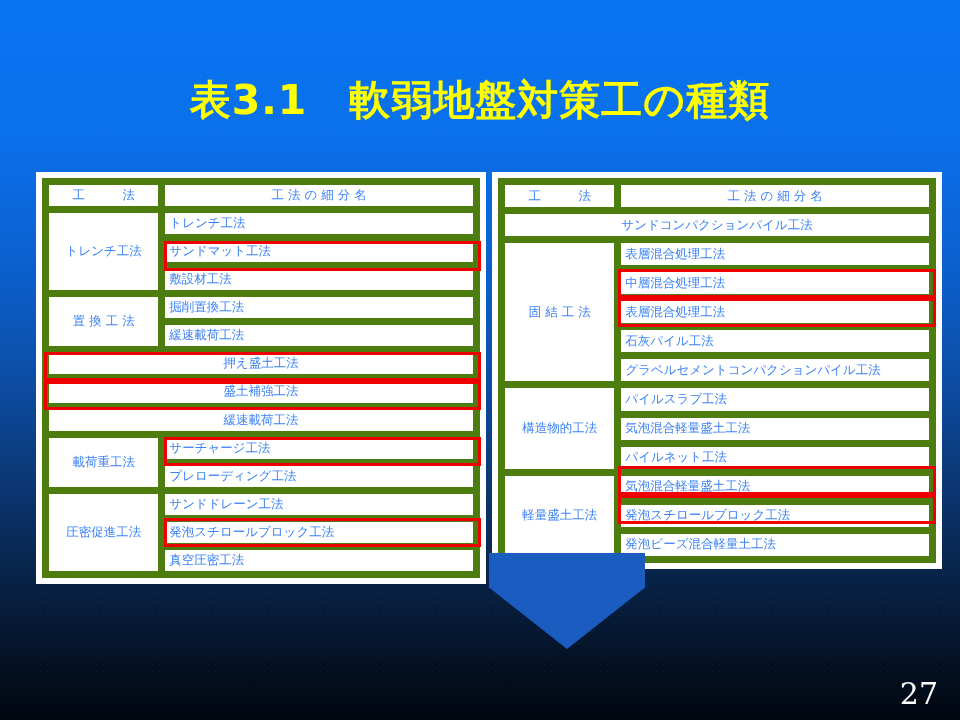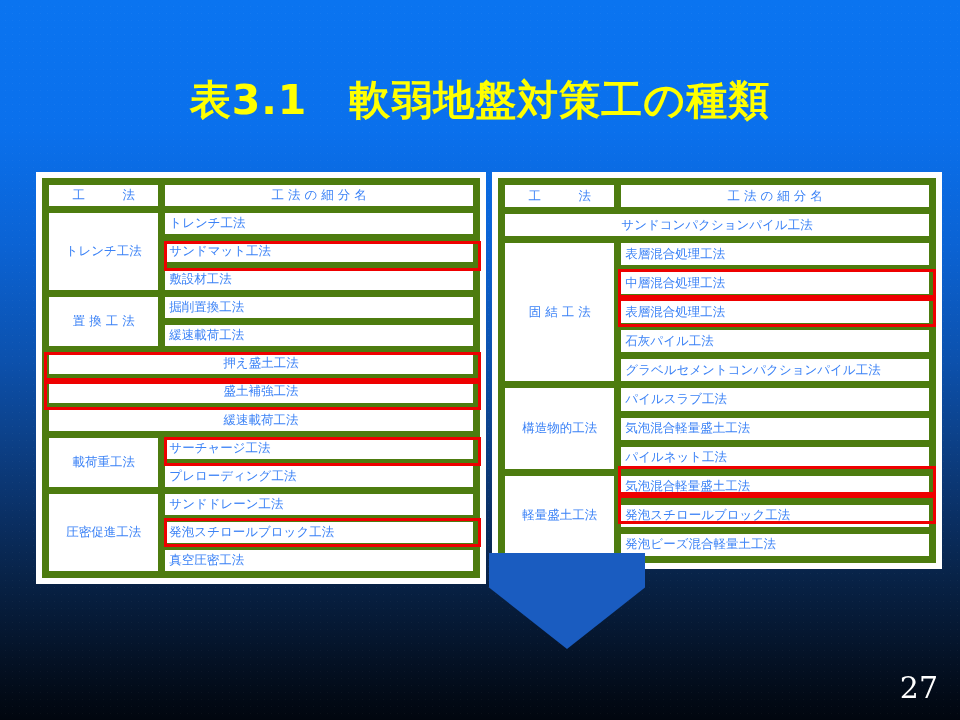--- a/index.html
+++ b/index.html
@@ -94,21 +94,21 @@
 
   
   .hl{
     position:absolute;
     border:3px solid #ee0000;
     box-sizing:border-box;
     pointer-events:none;
   }
 
   #pageno{
-    position:absolute;right:22px;bottom:17px;
+    position:absolute;right:22px;bottom:11px;
     color:#ffffff;
     font-family:"DejaVu Serif","Liberation Serif",serif;
     font-size:30px;
     line-height:1;
     margin-left:41px;
   }
 </style>
 </head>
 <body>
 

